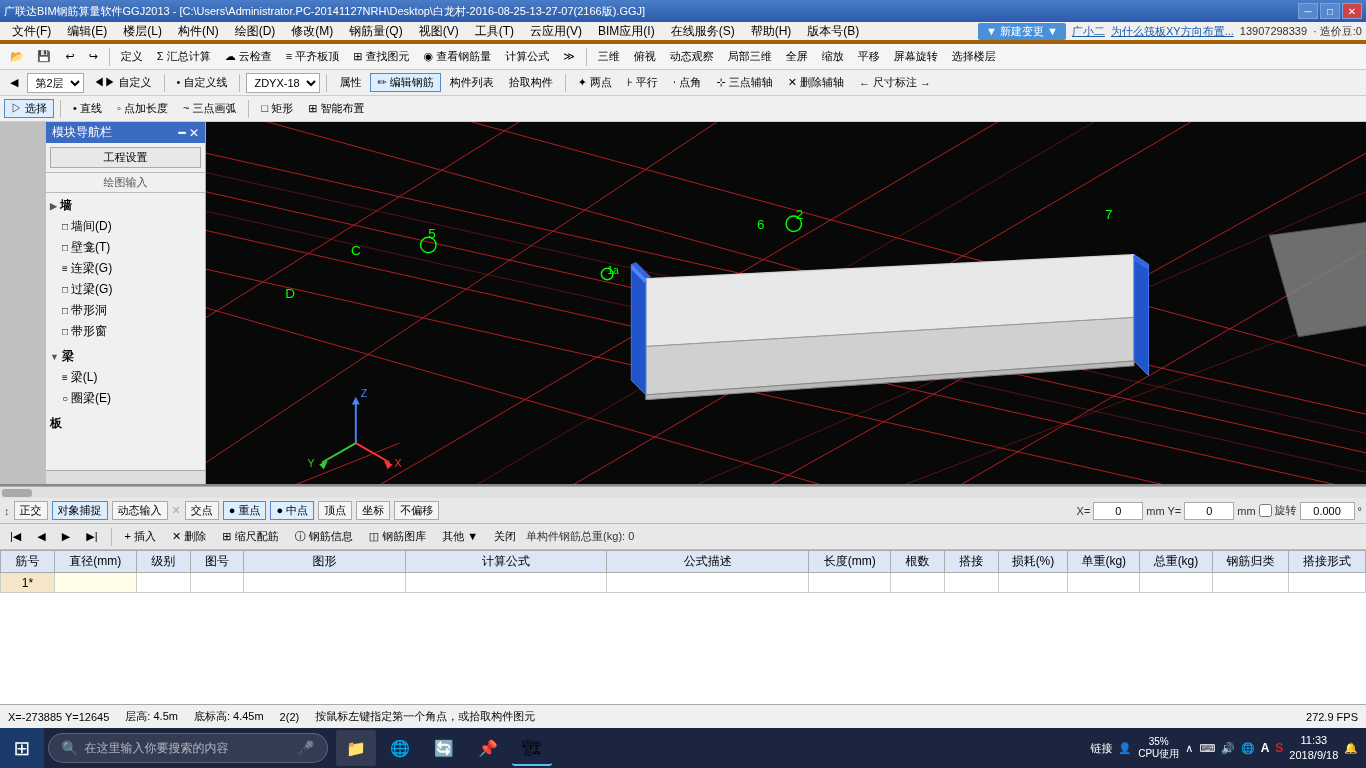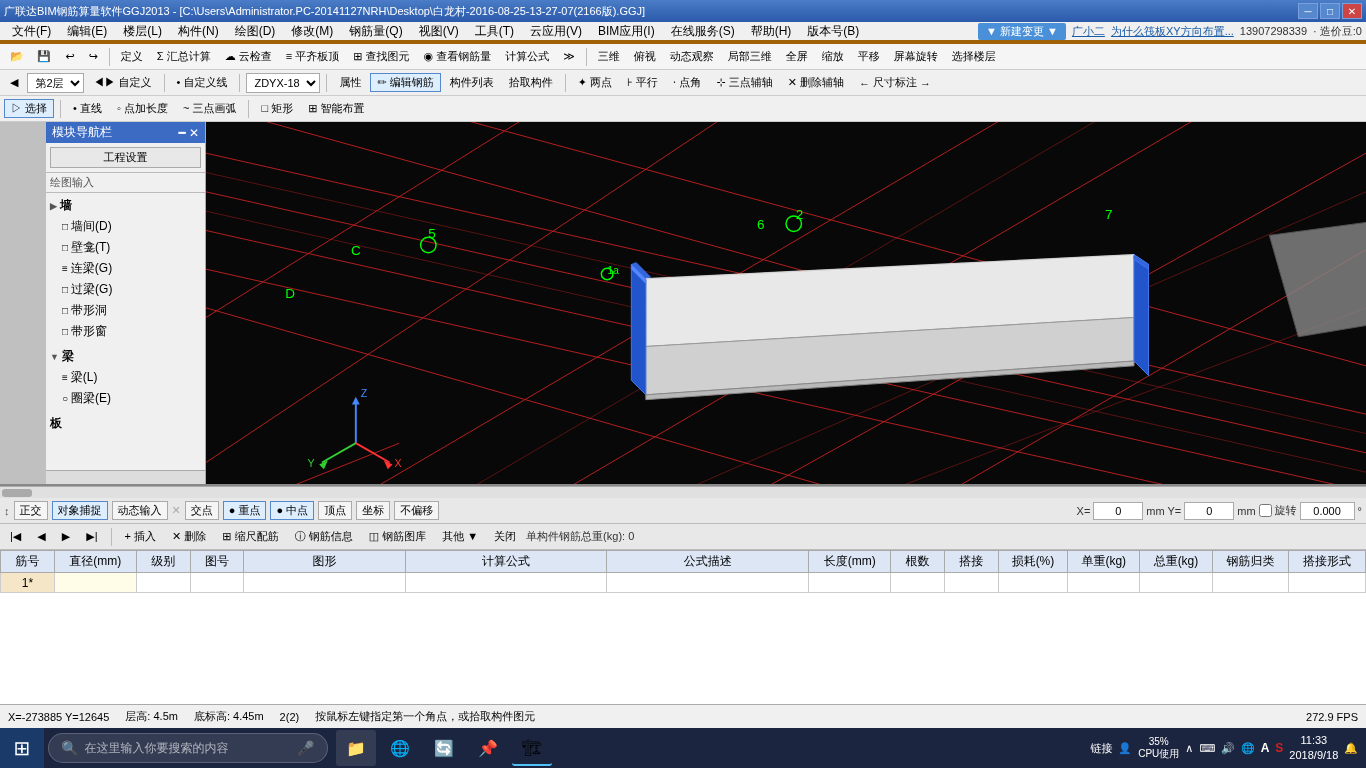--- a/index.html
+++ b/index.html
@@ -476,21 +476,21 @@
 <div id="main-layout" style="height: 362px;">
 
   <div id="sidebar">
     <div id="sidebar-header">
       <span>模块导航栏</span>
       <span style="cursor:pointer;">━ ✕</span>
     </div>
     <div style="display:flex; padding:4px; gap:4px; border-bottom:1px solid #bbb;">
       <button class="sidebar-bottom-btn" style="flex:1;">工程设置</button>
     </div>
-    <div style="padding:2px 4px; font-size:11px; color:#555; border-bottom:1px solid #bbb; cursor:pointer;">绘图输入</div>
+    <div style="padding:2px 4px; font-size:11px; color:#555; border-bottom:1px solid #bbb; cursor:pointer;text-align:center;">绘图输入</div>
     <div id="sidebar-content">
 
       <div class="sidebar-group">
         <div class="sidebar-group-header">
           <span class="expand-arrow">▶</span>
           <span>墙</span>
         </div>
         <div class="sidebar-item">
           <span style="font-size:10px;">□</span>
           <span>墙间(D)</span>

